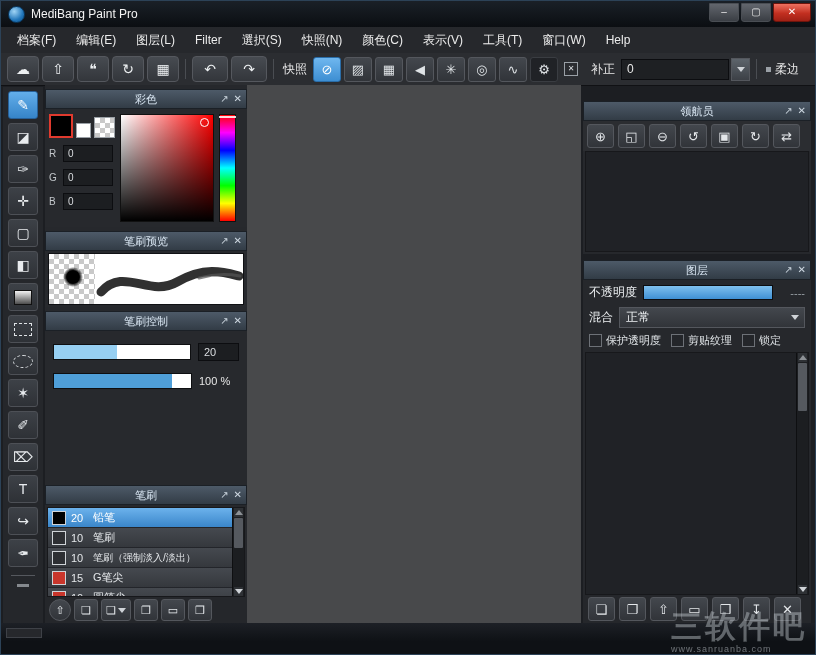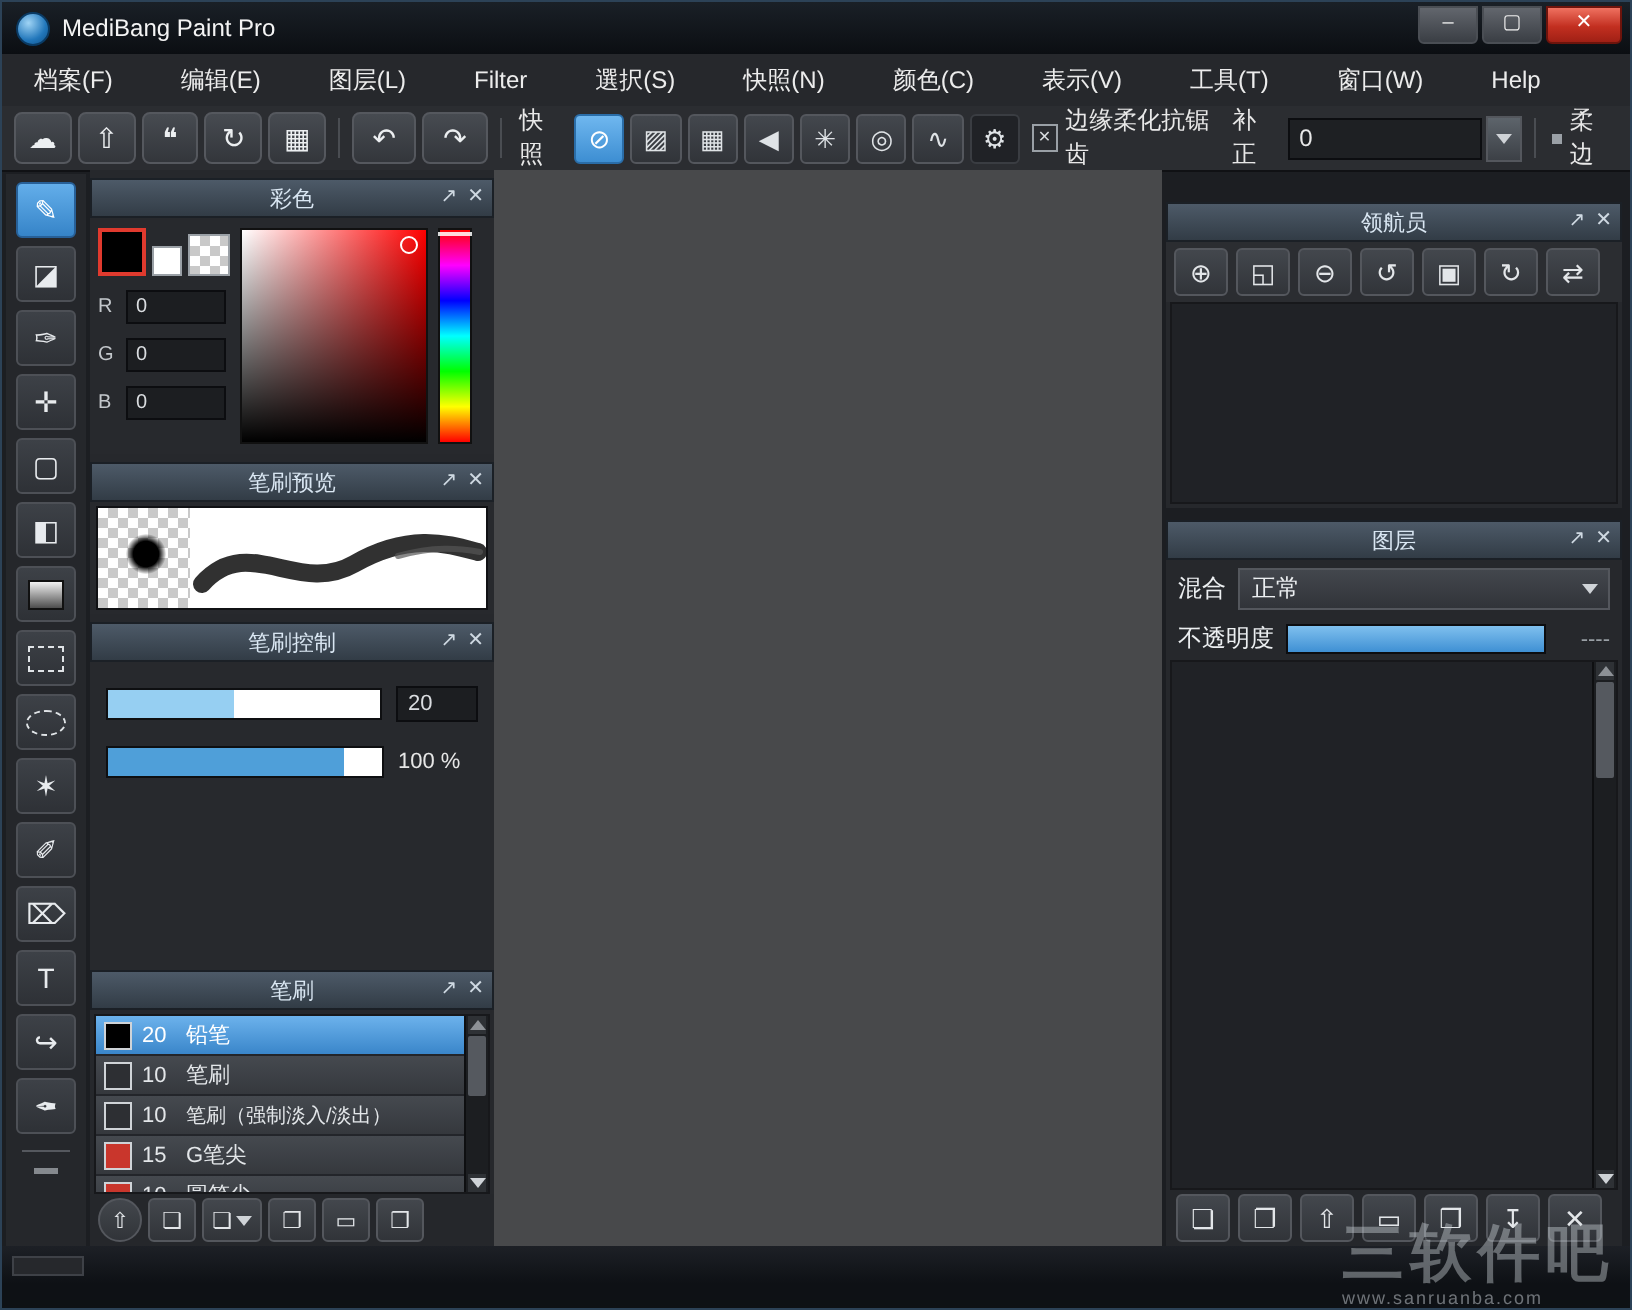--- a/index.html
+++ b/index.html
@@ -9,21 +9,21 @@
   .titlebar{position:absolute;top:0;left:0;right:0;height:26px;background:linear-gradient(#1a2027,#0b0e12);
             display:flex;align-items:center;gap:6px;padding-left:7px;}
   .app-icon{width:15px;height:15px;border-radius:50%;background:radial-gradient(circle at 35% 30%,#9fd4f5,#2277bb 60%,#0d4f86);border:1px solid #0a3a63;}
   .title{font-size:12px;color:#f4f4f4;}
   .win-controls{margin-left:auto;display:flex;gap:2px;padding:2px 4px 0 0;align-self:flex-start;}
   .win-btn{width:28px;height:17px;border:1px solid #4a4e54;border-radius:0 0 3px 3px;background:linear-gradient(#62666d,#3a3e44);
            color:#e8e8e8;font-size:10px;line-height:15px;text-align:center;cursor:default;}
   .win-btn.close{width:36px;background:linear-gradient(#ef7160,#c22f20 55%,#a02015);border-color:#6d140c;color:#fff;}
   
   .menubar{position:absolute;top:26px;left:0;right:0;height:26px;background:#26282c;border-bottom:2px solid #7dd3fc;
-           display:flex;align-items:center;padding:0 8px;gap:18px;}
+           display:flex;align-items:center;padding:0 8px;gap:4px;}
   .menu-item{padding:3px 8px;font-size:12px;color:#ececec;border-radius:2px;}
   
   .toolbar{position:absolute;top:52px;left:0;right:0;height:32px;background:#2b2d31;border-bottom:1px solid #101114;
            display:flex;align-items:center;gap:3px;padding:0 6px;}
   .tbtn{width:30px;height:24px;background:linear-gradient(#474b51,#33363b);border:1px solid #55585e;border-radius:4px;
         display:flex;align-items:center;justify-content:center;font-size:14px;color:#eceff1;}
   .mbtn{width:26px;height:23px;background:linear-gradient(#43474d,#313439);border:1px solid #54575d;border-radius:3px;
         display:flex;align-items:center;justify-content:center;font-size:13px;color:#dfe3e6;}
   .mbtn.active{background:linear-gradient(#6fb7ef,#3d8ed2);border-color:#2a6da8;color:#fff;}
   .mbtn.pressed{background:#202226;border-color:#3a3d42;}
@@ -215,21 +215,20 @@
         <span>◎</span>
       </span>
     <span class="mbtn">
         <span>∿</span>
       </span>
     <span class="mbtn pressed">
         <span>⚙</span>
       </span>
     <span class="tb-label" style="display:flex;align-items:center;">
         <span class="checkx">✕</span>
-        <span>边缘柔化抗锯齿</span>
       </span>
     <span class="tb-label">补正</span>
     <span class="dropdown">
         <span>0</span>
       </span>
     <span class="dd-arrow-btn">
         <span class="tri-down"></span>
       </span>
     <span class="sep"></span>
     <span class="tb-label" style="display:flex;align-items:center;">
@@ -479,32 +478,46 @@
 
     <div class="layers-panel">
       <div class="phead">
         <span>图层</span>
         <span class="phead-icons">
           <span class="phico">↗</span>
           <span class="phico">✕</span>
         </span>
       </div>
       <div class="lrow">
+        <span>不透明度</span>
+        <span class="lslider">
+            <span class="fill"></span>
+          </span>
+        <span class="lval">----</span>
+      </div>
+      <div class="lrow">
         <span>混合</span>
         <span class="blend-select">
             <span>正常</span>
             <span class="tri-down"></span>
           </span>
       </div>
-      <div class="lrow">
-        <span>不透明度</span>
-        <span class="lslider">
-            <span class="fill"></span>
-          </span>
-        <span class="lval">----</span>
+      <div class="check-row">
+        <span class="chk">
+            <span class="cbox"></span>
+            <span>保护透明度</span>
+          </span>
+        <span class="chk">
+            <span class="cbox"></span>
+            <span>剪贴纹理</span>
+          </span>
+        <span class="chk">
+            <span class="cbox"></span>
+            <span>锁定</span>
+          </span>
       </div>
       <div class="layers-list">
         <div class="vscroll">
           <span class="varrow up">
               <span class="tri-up"></span>
             </span>
           <span class="vthumb" style="top:10px;height:48px;"></span>
           <span class="varrow down">
               <span class="tri-down"></span>
             </span>

